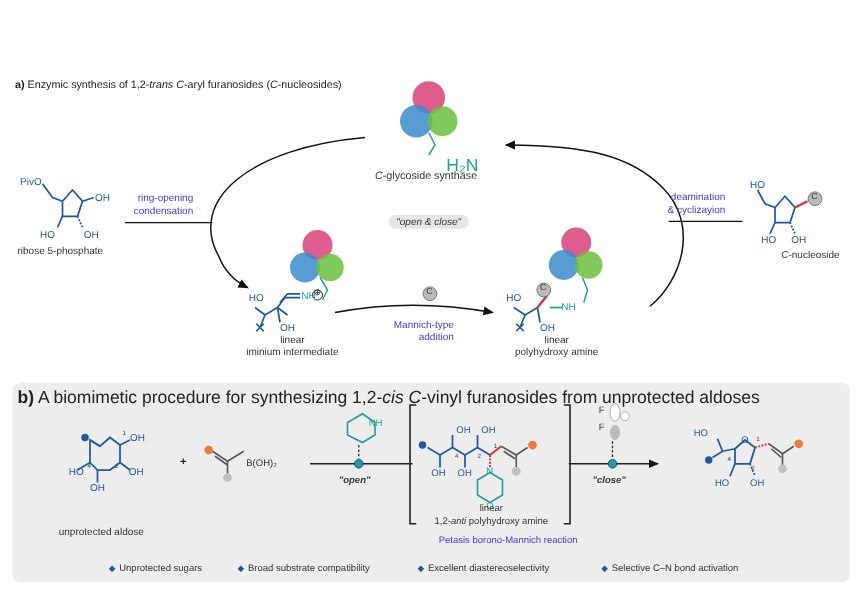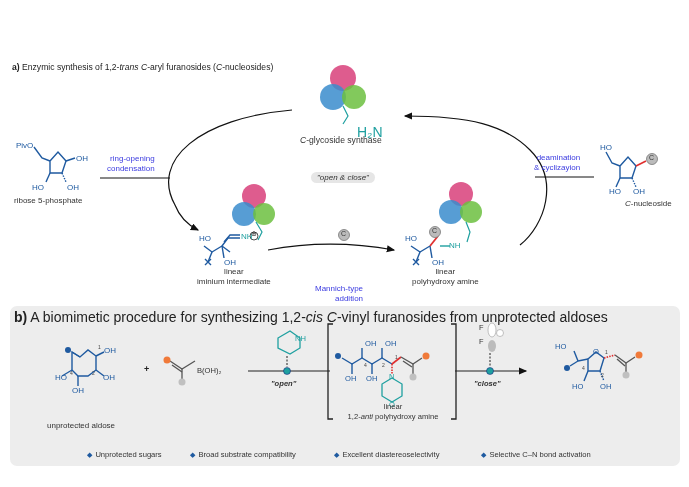--- a/index.html
+++ b/index.html
@@ -188,21 +188,21 @@
 </div>
 
 <div class="abs chem" style="left:199px;top:234px;">HO</div>
 <div class="abs chem teal" style="left:241px;top:232px;">NH</div>
 <div class="abs chem" style="left:224px;top:258px;">OH</div>
 <div class="abs lbl" style="left:197px;top:267px;line-height:10px;">
   <div>linear</div>
   <div>iminium intermediate</div>
 </div>
 
-<div class="abs blue-lbl" style="left:315px;top:255px;margin-top:29px;">
+<div class="abs blue-lbl" style="left:315px;top:255px;">
   <div>Mannich-type</div>
   <div>addition</div>
 </div>
 
 <div class="abs chem" style="left:405px;top:234px;">HO</div>
 <div class="abs chem teal" style="left:449px;top:241px;">NH</div>
 <div class="abs chem" style="left:432px;top:258px;">OH</div>
 <div class="abs lbl" style="left:412px;top:267px;line-height:10px;">
   <div>linear</div>
   <div>polyhydroxy amine</div>
@@ -245,20 +245,21 @@
 <div class="abs chem" style="left:382px;top:362px;font-size:5px;color:#444;">2</div>
 <div class="abs chem" style="left:395px;top:354px;font-size:5px;color:#444;">1</div>
 <div class="abs chem teal" style="left:389px;top:372px;font-size:7.6px;">N</div>
 <div class="abs chem teal" style="left:389px;top:400px;font-size:7.6px;">O</div>
 <div class="abs lbl" style="left:333px;top:402px;line-height:10px;width:120px;font-size:7.6px;">
   <div>linear</div>
   <div><span>1,2-</span><i>anti</i><span> polyhydroxy amine</span></div>
 </div>
 
 <div class="abs blue-lbl" style="left:322px;top:427px;width:140px;font-size:7.6px;">
+  <div>Petasis borono-Mannich reaction</div>
 </div>
 
 <div class="abs" style="left:479px;top:323px;font-size:7.4px;color:#333;">F</div>
 <div class="abs" style="left:479px;top:337px;font-size:7.4px;color:#333;">F</div>
 <div class="abs" style="left:474px;top:379px;font-size:7.6px;font-weight:bold;font-style:italic;color:#333;">"close"</div>
 
 <div class="abs chem" style="left:555px;top:342px;font-size:7.6px;">HO</div>
 <div class="abs chem" style="left:593px;top:347px;font-size:7.6px;">O</div>
 <div class="abs chem" style="left:605px;top:349px;font-size:5px;color:#444;">1</div>
 <div class="abs chem" style="left:582px;top:365px;font-size:5px;color:#444;">4</div>

